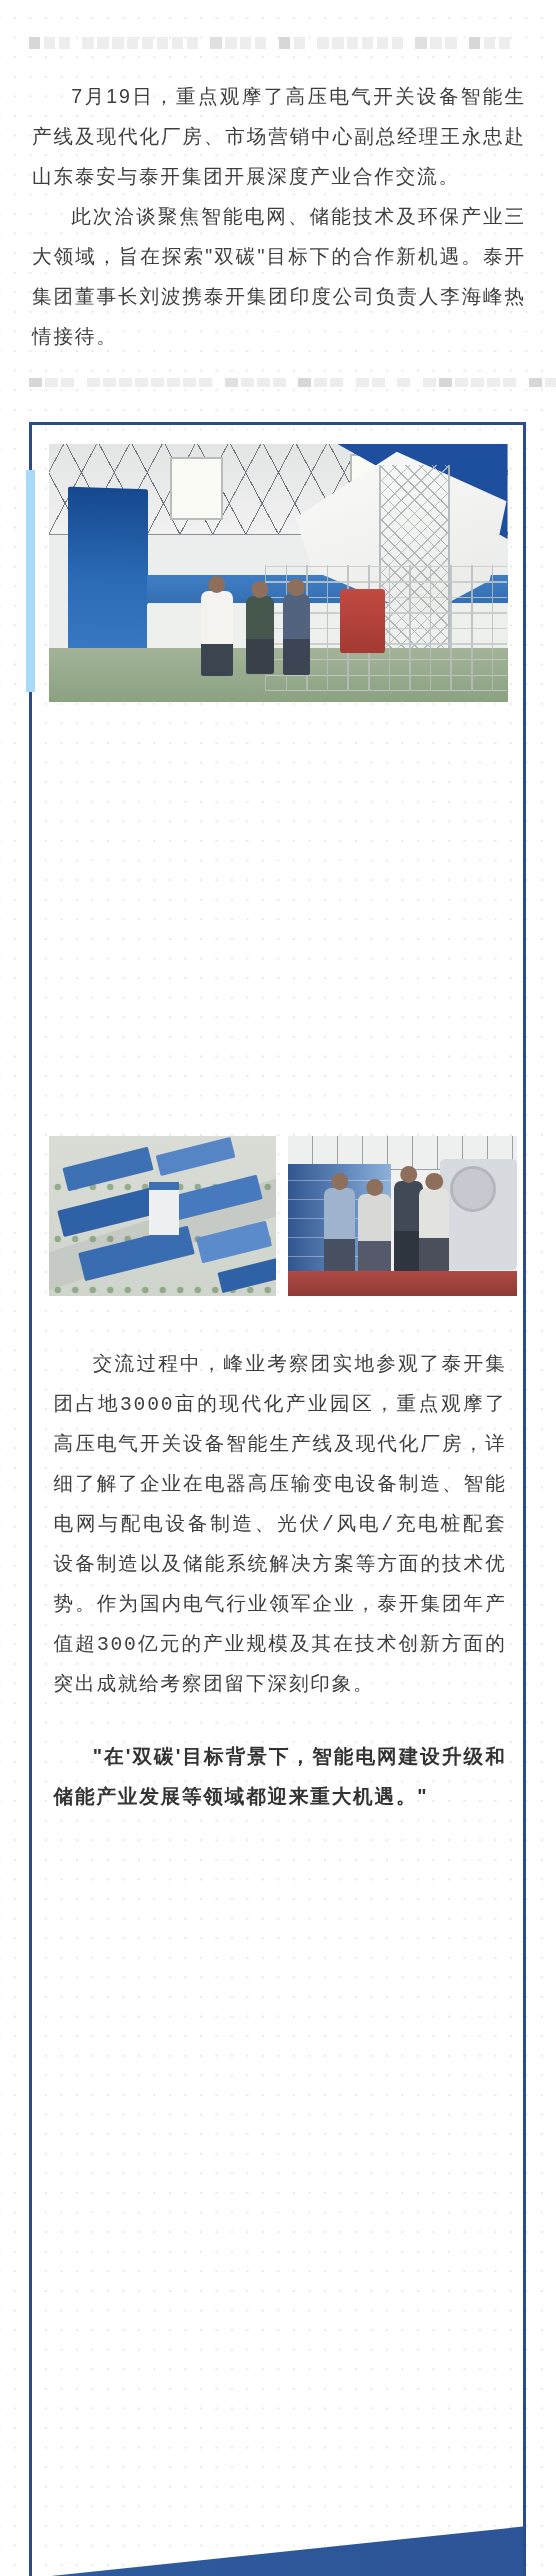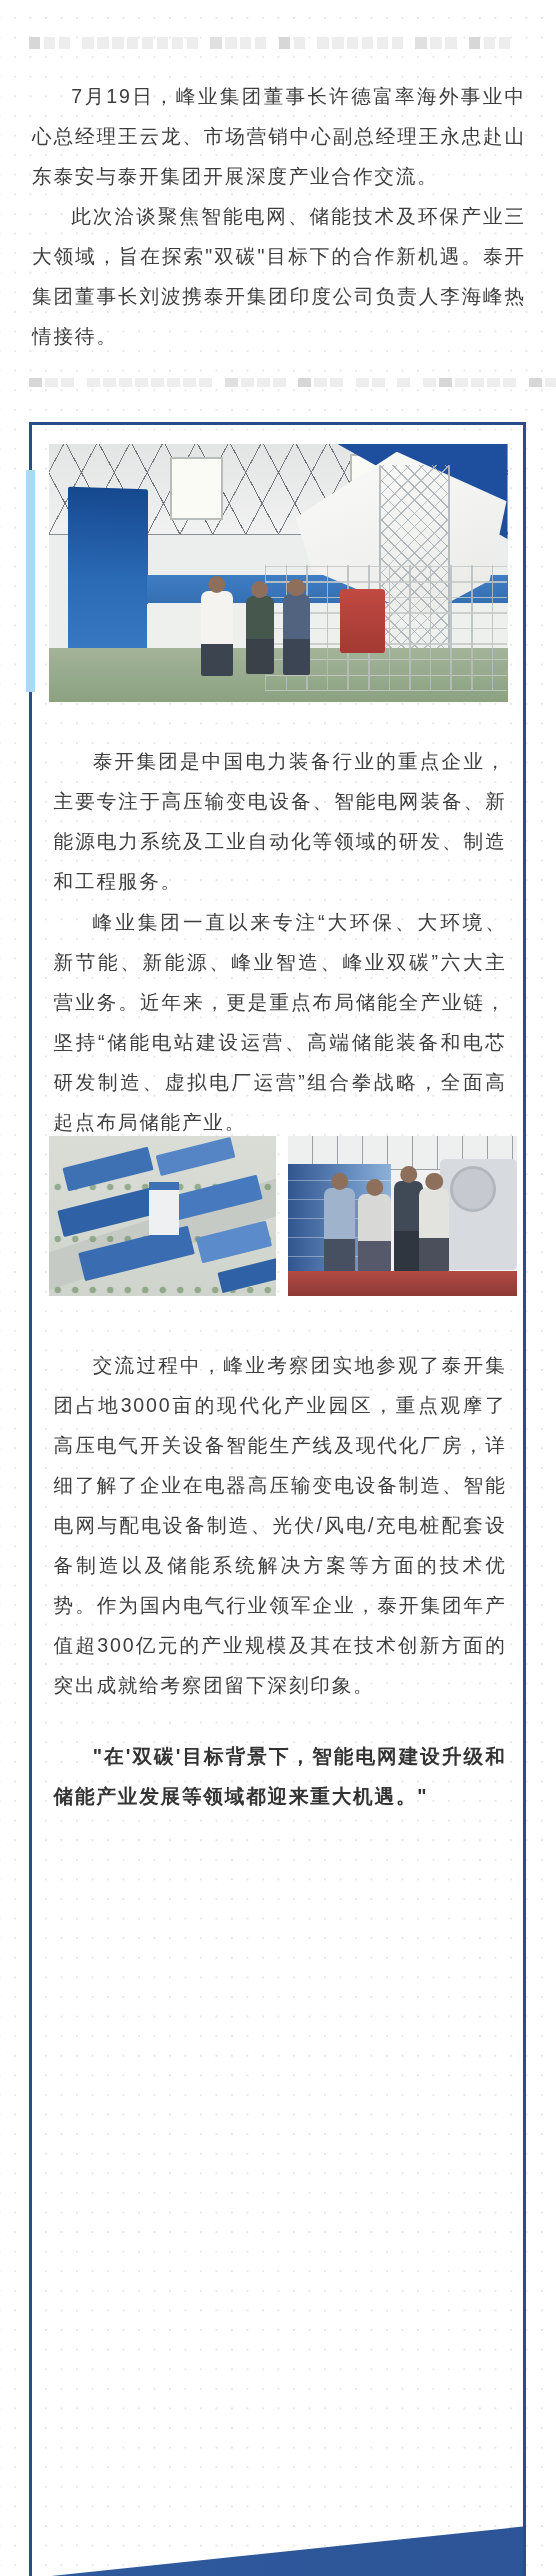--- a/index.html
+++ b/index.html
@@ -117,21 +117,21 @@
       <div class="gblock" style="background: rgb(237, 237, 237); margin-right: 12.4px;"></div>
       <div class="gblock" style="background: rgb(224, 224, 224);"></div>
       <div class="gblock" style="background: rgb(237, 237, 237);"></div>
       <div class="gblock" style="background: rgb(237, 237, 237); margin-right: 12.4px;"></div>
       <div class="gblock" style="background: rgb(215, 215, 215);"></div>
       <div class="gblock" style="background: rgb(237, 237, 237);"></div>
       <div class="gblock" style="background: rgb(237, 237, 237);"></div>
     </div>
 
   <div class="top-paras">
-    <p class="para">7月19日，峰业集团董事长许德富率海外事业中心总经理王云龙、市场营销中心副总经理王永忠赴山东泰安与泰开集团开展深度产业合作交流。</p>
+    <p class="para">7月19日，重点观摩了高压电气开关设备智能生产线及现代化厂房、市场营销中心副总经理王永忠赴山东泰安与泰开集团开展深度产业合作交流。</p>
     <p class="para">此次洽谈聚焦智能电网、储能技术及环保产业三大领域，旨在探索"双碳"目标下的合作新机遇。泰开集团董事长刘波携泰开集团印度公司负责人李海峰热情接待。</p>
   </div>
 
   <div class="ghost-row row2">
       <div class="gblock" style="background: rgb(215, 215, 215);"></div>
       <div class="gblock" style="background: rgb(237, 237, 237);"></div>
       <div class="gblock" style="background: rgb(237, 237, 237); margin-right: 12.4px;"></div>
       <div class="gblock" style="background: rgb(237, 237, 237);"></div>
       <div class="gblock" style="background: rgb(237, 237, 237);"></div>
       <div class="gblock" style="background: rgb(237, 237, 237);"></div>
@@ -173,22 +173,20 @@
       <div class="hp-canopy-white"></div>
       <div class="hp-lattice"></div>
       <div class="hp-model-green"></div>
       <div class="hp-model-struct"></div>
       <div class="person hp-p1"></div>
       <div class="person hp-p2"></div>
       <div class="person hp-p3"></div>
       <div class="hp-red-cab"></div>
     </div>
 
-    <p class="para card-para" style="top:316px;">泰开集团是中国电力装备行业的重点企业，主要专注于高压输变电设备、智能电网装备、新能源电力系统及工业自动化等领域的研发、制造和工程服务。</p>
-    <p class="para card-para" style="top:477px;">峰业集团一直以来专注“大环保、大环境、新节能、新能源、峰业智造、峰业双碳”六大主营业务。近年来，更是重点布局储能全产业链，坚持“储能电站建设运营、高端储能装备和电芯研发制造、虚拟电厂运营”组合拳战略，全面高起点布局储能产业。</p>
 
     <div class="photo photo-campus">
       <div class="pc-road"></div>
       <div class="pc-trees" style="top:36px;height:20.6px;"></div>
       <div class="pc-trees" style="top:88px;height:24px;"></div>
       <div class="pc-trees" style="top:139px;height:20.6px;"></div>
       <div class="pc-roof" style="left:15.5px;top:20.6px;width:88px;height:24px;background:#3e70b4;"></div>
       <div class="pc-roof" style="left:108px;top:10.3px;width:77px;height:20.6px;background:#5585c5;"></div>
       <div class="pc-roof" style="left:10.3px;top:62px;width:103px;height:27px;background:#2f61a6;"></div>
       <div class="pc-roof" style="left:124px;top:49px;width:88px;height:25px;background:#4679bd;"></div>
@@ -202,21 +200,21 @@
       <div class="pe-wall"></div>
       <div class="pe-equip"></div>
       <div class="pe-equip-circle"></div>
       <div class="person pe-p1"></div>
       <div class="person pe-p2"></div>
       <div class="person pe-p3"></div>
       <div class="person pe-p4"></div>
       <div class="pe-floor"></div>
     </div>
 
-    <p class="para card-para" style="top:920px;">交流过程中，峰业考察团实地参观了泰开集团占地3000亩的现代化产业园区，重点观摩了高压电气开关设备智能生产线及现代化厂房，详细了解了企业在电器高压输变电设备制造、智能电网与配电设备制造、光伏/风电/充电桩配套设备制造以及储能系统解决方案等方面的技术优势。作为国内电气行业领军企业，泰开集团年产值超300亿元的产业规模及其在技术创新方面的突出成就给考察团留下深刻印象。</p>
+    <p class="para card-para" style="top:920px;font-family:Liberation Mono, monospace;">交流过程中，峰业考察团实地参观了泰开集团占地3000亩的现代化产业园区，重点观摩了高压电气开关设备智能生产线及现代化厂房，详细了解了企业在电器高压输变电设备制造、智能电网与配电设备制造、光伏/风电/充电桩配套设备制造以及储能系统解决方案等方面的技术优势。作为国内电气行业领军企业，泰开集团年产值超300亿元的产业规模及其在技术创新方面的突出成就给考察团留下深刻印象。</p>
     <p class="para card-para quote" style="top:1311px;">"在'双碳'目标背景下，智能电网建设升级和储能产业发展等领域都迎来重大机遇。"</p>
 
     <div class="card-footer-blue"></div>
   </div>
 
   <div class="accent-bar"></div>
 
 </div>
 
 

